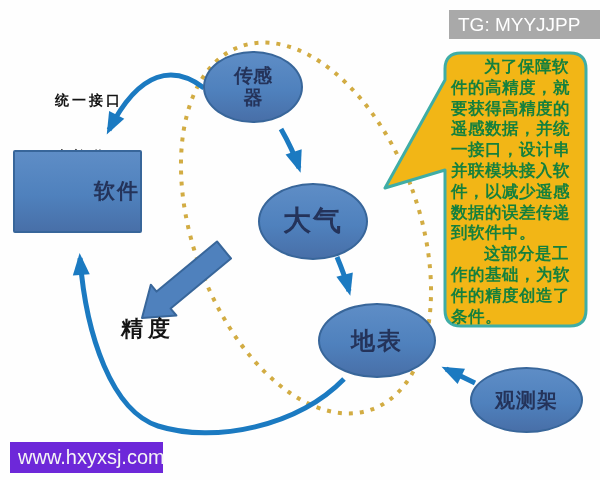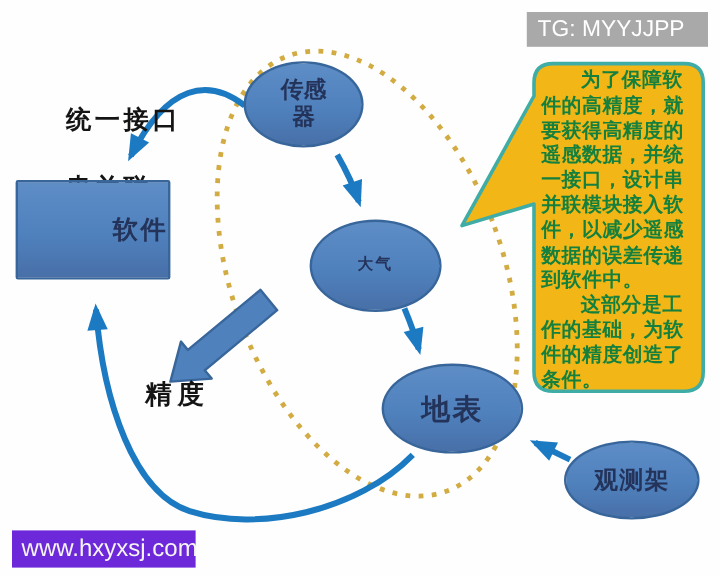--- a/index.html
+++ b/index.html
@@ -12,30 +12,30 @@
     position:absolute;z-index:2;display:flex;align-items:center;justify-content:center;
     text-align:center;color:#24335a;font-weight:bold;
     background:linear-gradient(180deg,#5e8dc6 0%,#4f81bd 55%,#486fa8 100%);
     border:2px solid #38669a;box-sizing:border-box;
   }
   .ellipse{border-radius:50%;}
   .rectnode{border-radius:2px;justify-content:flex-end;}
   .node .lbl{line-height:1.15;}
   #software-node{left:13px;top:150px;width:129px;height:83px;font-size:21px;letter-spacing:2px;}
   #sensor-node{left:203px;top:51px;width:100px;height:72px;font-size:19px;}
-  #atmosphere-node{left:258px;top:183px;width:110px;height:77px;font-size:13px;letter-spacing:2px;text-align:center;}
+  #atmosphere-node{left:258px;top:183px;width:110px;height:77px;font-size:28px;letter-spacing:2px;text-align:center;}
   #surface-node{left:318px;top:303px;width:118px;height:75px;font-size:24px;letter-spacing:2px;}
   #observation-node{left:470px;top:367px;width:113px;height:66px;font-size:20px;letter-spacing:1px;}
   .free-label{
     position:absolute;z-index:2;color:#141414;font-weight:bold;white-space:pre-line;
   }
-  #interface-label{left:55px;top:58px;font-size:21px;line-height:28px;letter-spacing:3px;}
+  #interface-label{left:55px;top:58px;font-size:14px;line-height:28px;letter-spacing:3px;}
   #precision-label{left:104px;top:314px;font-size:22px;letter-spacing:5px;margin-left:17px;}
   #tg-badge{
-    position:absolute;z-index:3;left:439px;top:10px;width:151px;height:29px;
+    position:absolute;z-index:3;left:449px;top:10px;width:151px;height:29px;
     background:#a9a9a9;color:#ffffff;font-family:"Liberation Sans","DejaVu Sans",sans-serif;
     font-size:19px;line-height:29px;padding-left:9px;box-sizing:border-box;white-space:nowrap;
   }
   #watermark{
     position:absolute;z-index:3;left:10px;top:442px;width:153px;height:31px;
     background:#6d28d9;color:#f5f5f5;font-family:"Liberation Sans","DejaVu Sans",sans-serif;
     font-size:20px;line-height:31px;padding-left:8px;box-sizing:border-box;white-space:nowrap;
   }
   #callout-text{
     position:absolute;z-index:2;left:451px;top:57px;width:128px;

